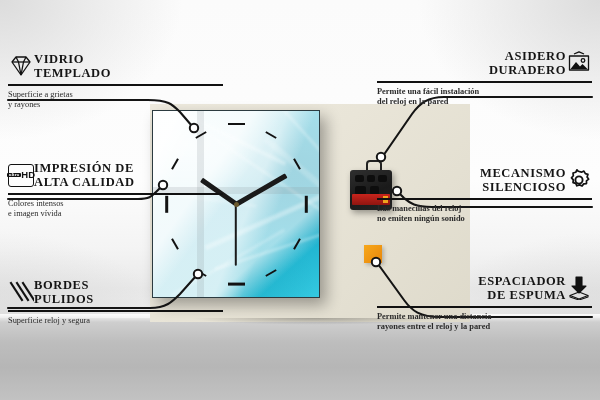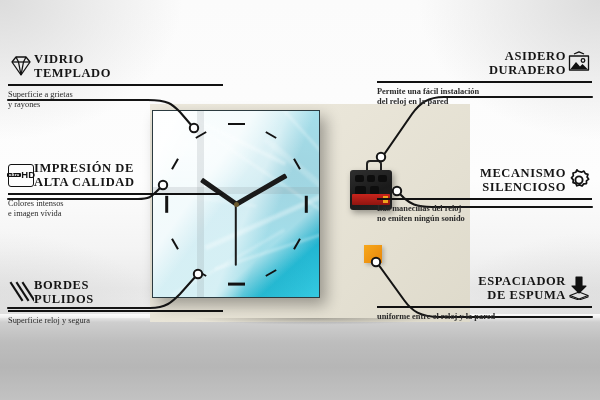--- a/index.html
+++ b/index.html
@@ -304,17 +304,18 @@
       <svg class="ico" viewBox="0 0 26 24">
         <g fill="#111" stroke="#111" stroke-width="1.1" stroke-linejoin="round">
           <path d="M10,1 L16,1 L16,10 L20,10 L13,17 L6,10 L10,10 Z"></path>
           <path d="M13,16 L22,19.5 L13,23 L4,19.5 Z" fill="none"></path>
           <path d="M4,19.5 L4,21 L13,24 L22,21 L22,19.5" fill="none"></path>
         </g>
       </svg>
     </div>
     <div class="rule"></div>
     <div class="desc">
-      <div>uniforme entre el reloj y la pared</div>
+      <div>Permite mantener una distancia</div>
+      <div>rayones entre el reloj y la pared</div>
     </div>
   </div>
 
 </div>
 
 </body></html>

